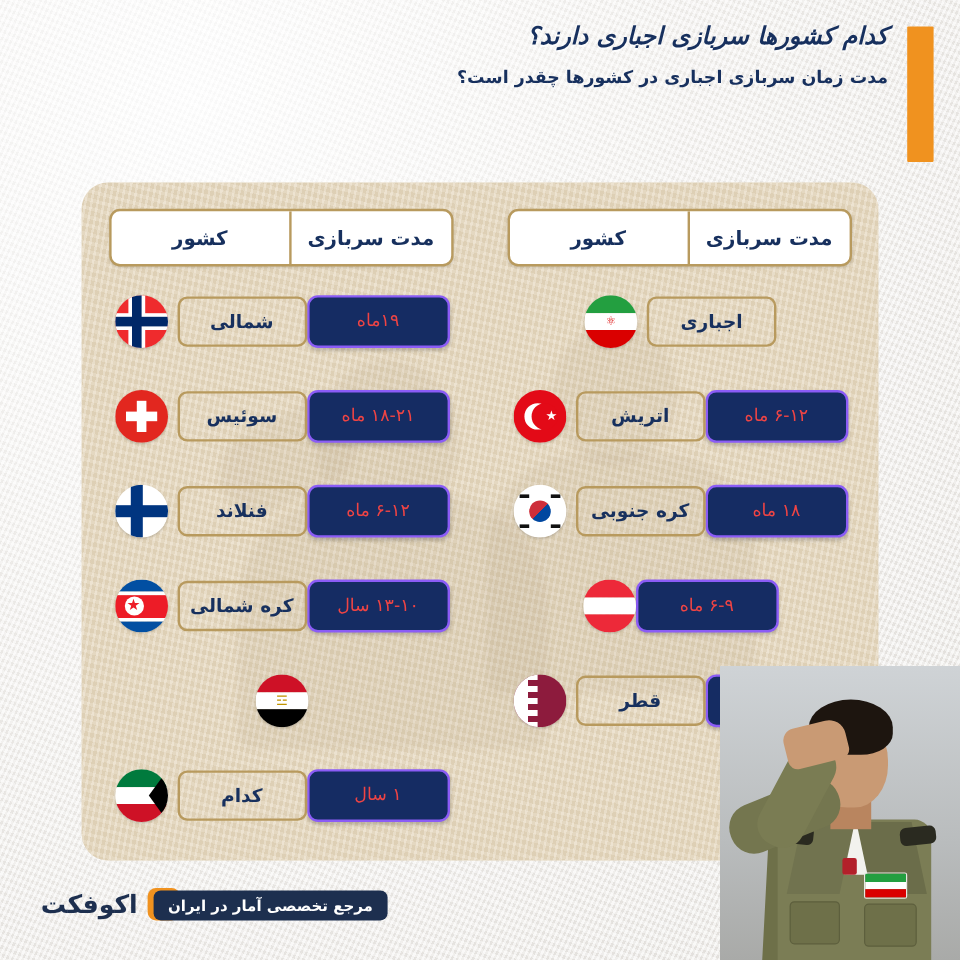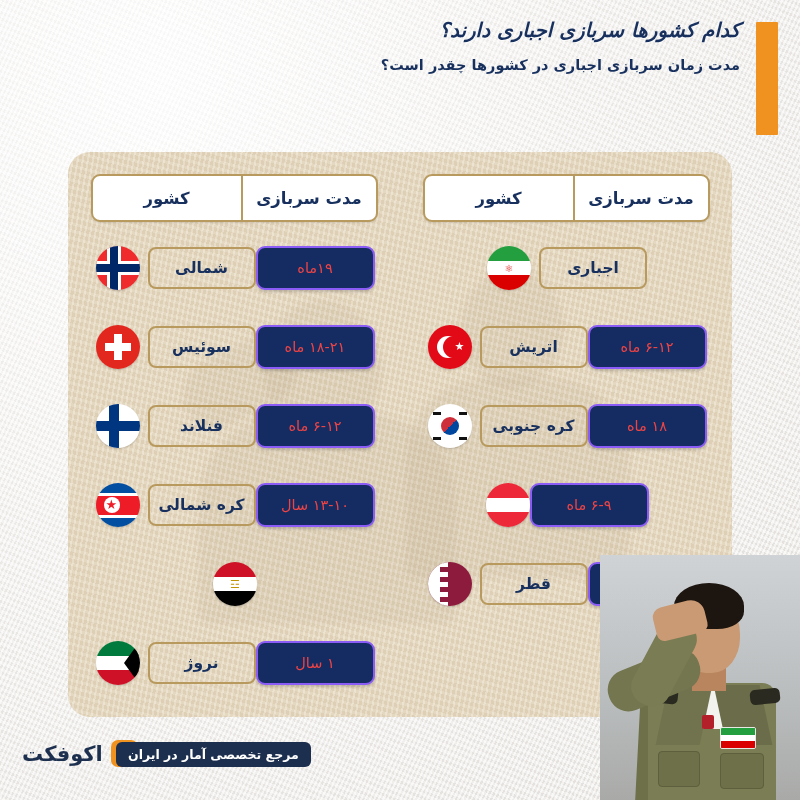--- a/index.html
+++ b/index.html
@@ -146,21 +146,21 @@
   .s-forearm{left:44px;top:62px;width:40px;height:92px;background:#7a7c53;border-radius:18px;transform:rotate(28deg);}
   .s-hand{left:54px;top:48px;width:52px;height:34px;background:#c99a74;border-radius:10px 14px 8px 8px;transform:rotate(-14deg);}
   .s-epaulette{left:44px;top:132px;width:34px;height:16px;background:#2a2a20;border-radius:5px;transform:rotate(6deg);}
   .s-epauletteR{left:150px;top:134px;width:30px;height:15px;background:#2a2a20;border-radius:5px;transform:rotate(-6deg);}
   .s-pocketL{left:58px;top:196px;width:40px;height:34px;background:#6e7049;border:1px solid #5d5f3d;border-radius:4px;}
   .s-pocketR{left:120px;top:198px;width:42px;height:34px;background:#6e7049;border:1px solid #5d5f3d;border-radius:4px;}
   .s-patch{left:120px;top:172px;width:34px;height:20px;border:1px solid #e8e8e4;border-radius:2px;overflow:hidden;}
   .s-insignia{left:102px;top:160px;width:12px;height:14px;background:#b3202a;border-radius:2px;}
 
   
-  #footer{position:absolute;left:4px;top:728px;width:672px;height:72px;}
+  #footer{position:absolute;left:16px;top:728px;width:672px;height:72px;}
   .logo-wrap{position:absolute;left:18px;top:12px;display:flex;align-items:center;gap:8px;flex-direction:row-reverse;}
   .logo-text{font-size:21px;font-weight:bold;color:#1d2f4f;letter-spacing:-1px;}
   .logo-mark{
     width:27px;height:27px;background:#f0921f;border-radius:7px;position:relative;
   }
   .logo-mark::after{
     content:"";position:absolute;left:7px;top:6px;width:13px;height:15px;
     border-right:3.5px solid #fff;border-bottom:0;
     border-radius:0 0 40% 0;transform:rotate(12deg);
   }
@@ -330,21 +330,21 @@
                   <div style="background:#ce1126"></div>
                   <div style="background:#fff"></div>
                   <div style="background:#000"></div>
                 </div>
               <div class="f-emblem" style="color:#c09300;font-size:11px">☲</div>
             </div>
           </div>
 
           <div class="row">
             <div class="duration-box">۱ سال</div>
-            <div class="country-box">نروژ</div>
+            <div class="country-box">کدام</div>
             <div class="flag">
               <div class="f-stripes-h">
                   <div style="background:#007a3d"></div>
                   <div style="background:#fff"></div>
                   <div style="background:#ce1126"></div>
                 </div>
               <div style="position:absolute;right:0;top:0;width:0;height:0;border-top:22px solid transparent;border-bottom:22px solid transparent;border-right:16px solid #000"></div>
             </div>
           </div>
 

